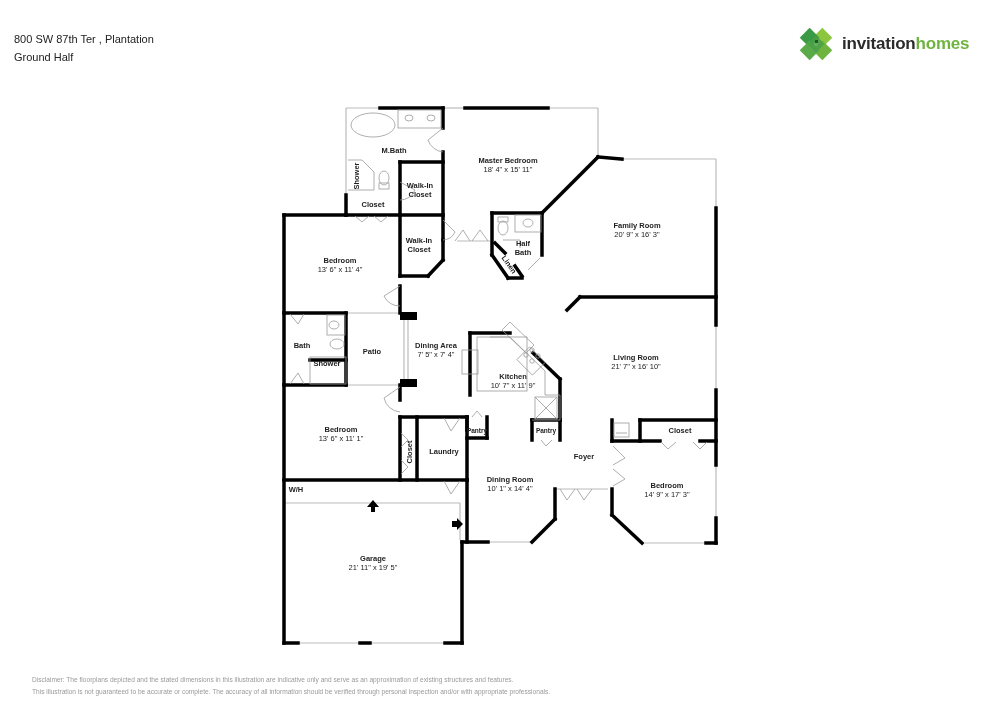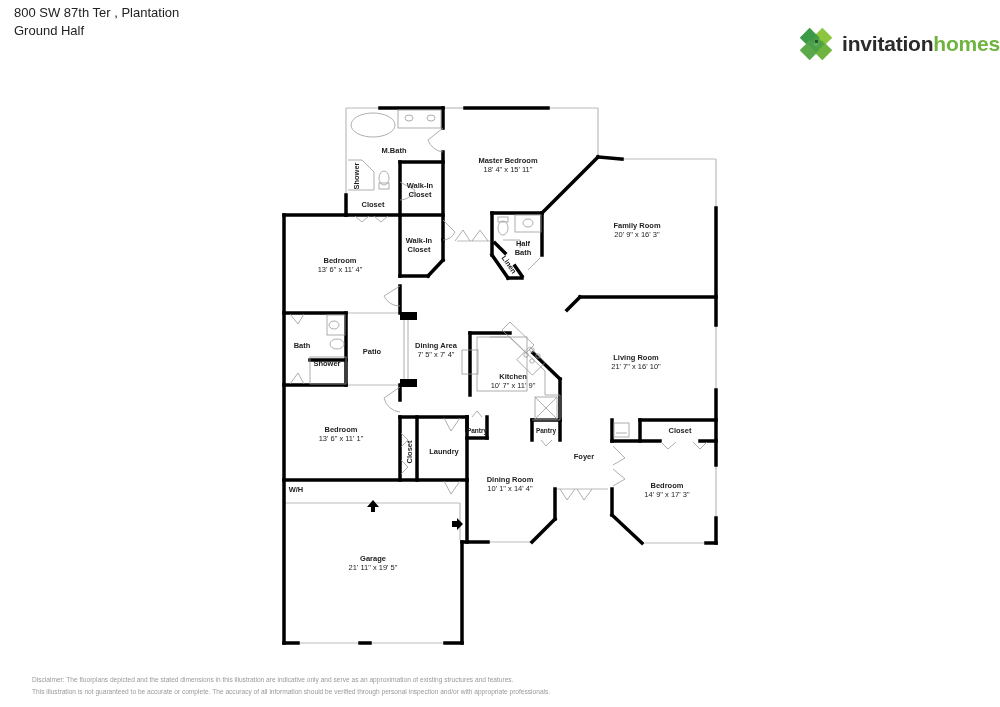--- a/index.html
+++ b/index.html
@@ -1,19 +1,19 @@
 <!DOCTYPE html>
 <html><head>
 <meta charset="utf-8">
 <style>
   html, body { margin: 0; padding: 0; background: #ffffff; }
   body { width: 1000px; height: 707px; position: relative; overflow: hidden; font-family: "Liberation Sans", sans-serif; color: #222; }
-  .header { position: absolute; left: 14px; top: 4px; font-size: 13px; line-height: 18px; color: #222; }
+  .header { position: absolute; left: 14px; top: 30px; font-size: 11px; line-height: 18px; color: #222; }
   .logo { position: absolute; left: 798px; top: 26px; display: flex; align-items: center; }
-  .logo-text { font-size: 21px; letter-spacing: -0.2px; margin-left: 8px; }
+  .logo-text { font-size: 17px; letter-spacing: -0.2px; margin-left: 8px; }
   .logo-text .a { color: #2b2b2b; font-weight: bold; }
   .logo-text .b { color: #6fb43f; font-weight: bold; }
   .plan { position: absolute; left: 0; top: 0; }
   .disclaimer { position: absolute; left: 32px; top: 674px; font-size: 6.6px; color: #9a9a9a; line-height: 12px; }
   .room-name { font-family: "Liberation Sans", sans-serif; font-weight: bold; font-size: 7.5px; fill: #222; }
   .room-dim { font-family: "Liberation Sans", sans-serif; font-size: 7.5px; fill: #222; }
 </style>
 </head>
 <body>
 

